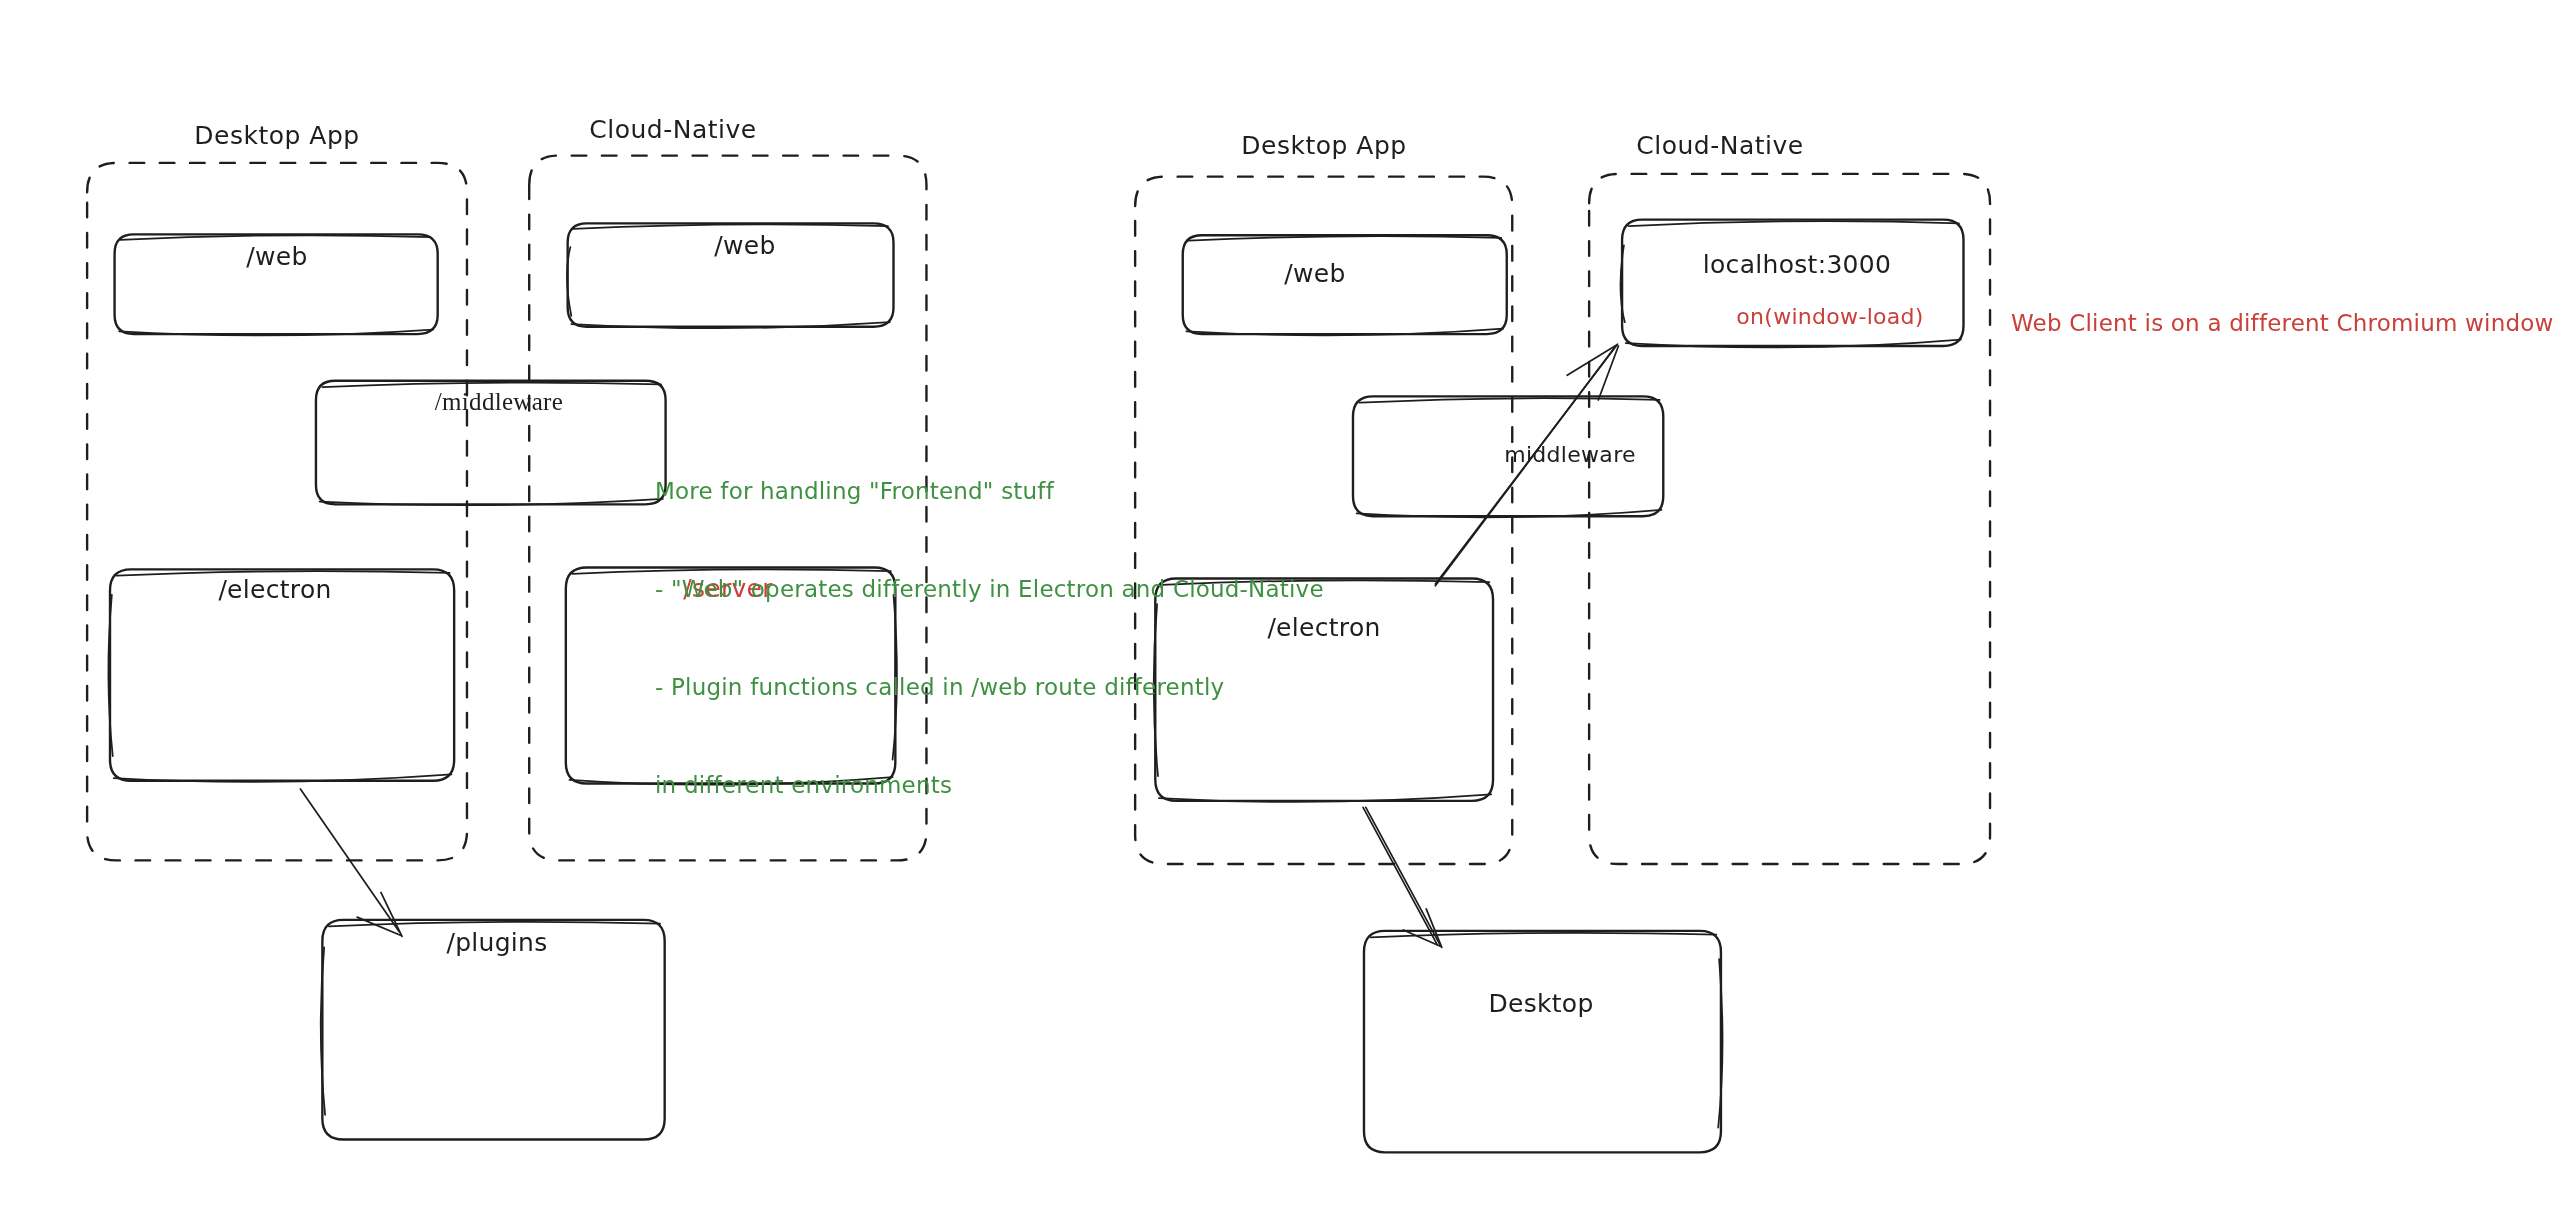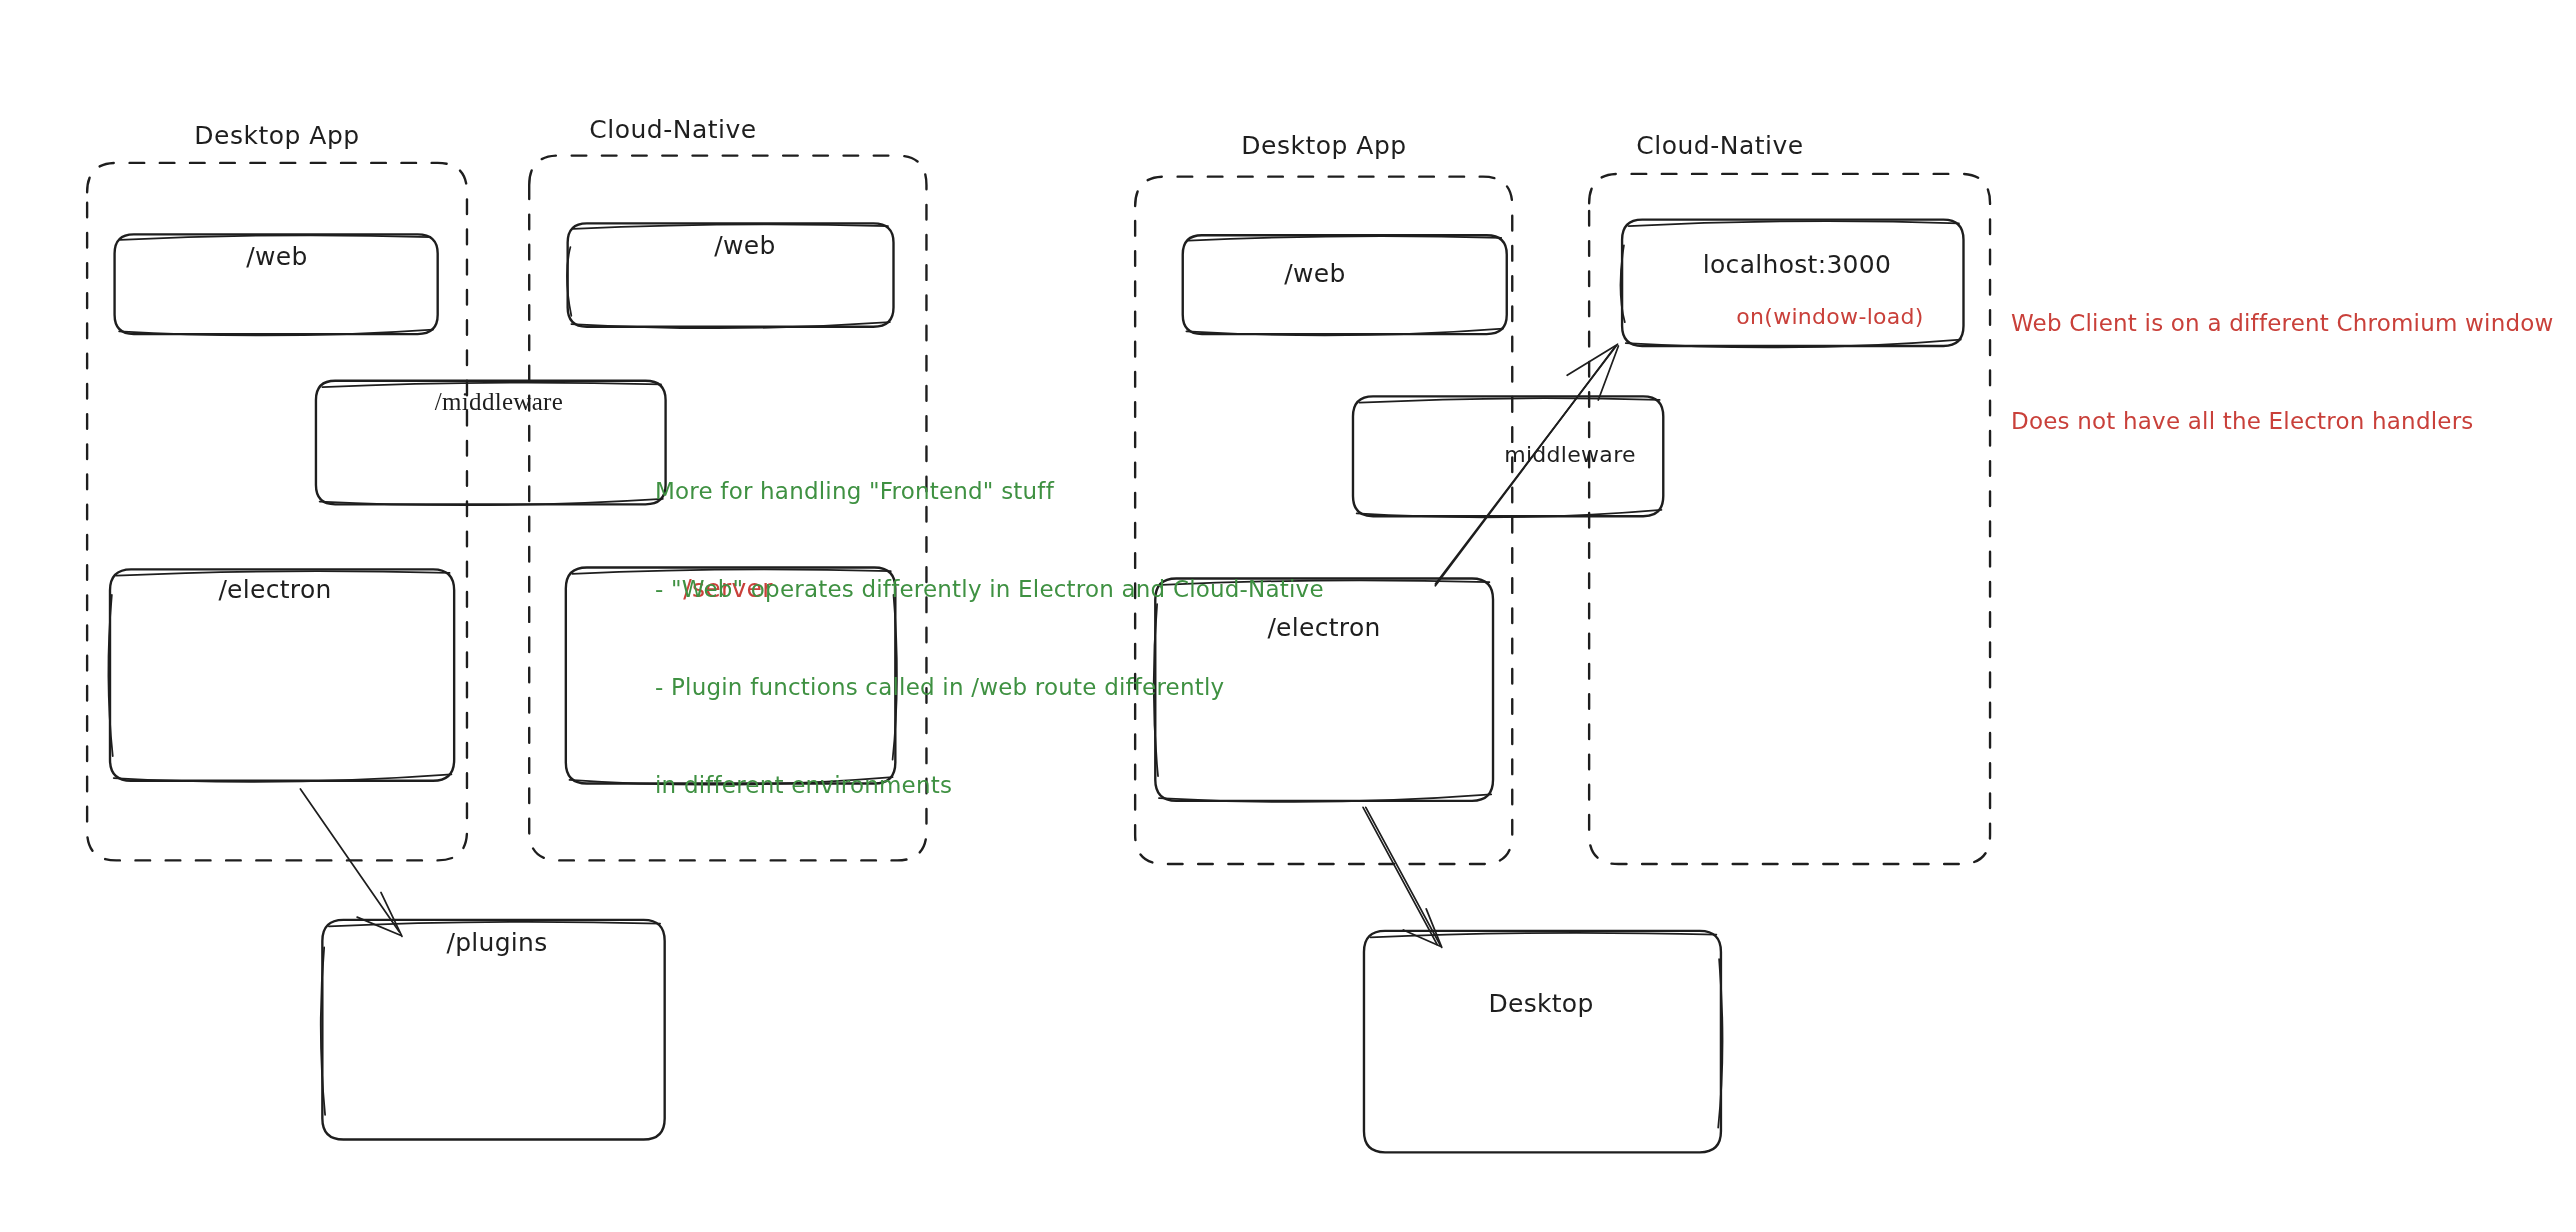--- a/index.html
+++ b/index.html
@@ -177,17 +177,16 @@
 
   <div class="node-label" style="left:1315px;top:259px;">/web</div>
   <div class="node-label" style="left:1797px;top:250px;">localhost:3000</div>
   <div class="node-label red" style="left:1830px;top:304px;font-size:22px;">on(window-load)</div>
   <div class="node-label" style="left:1570px;top:442px;font-size:22px;">middleware</div>
   <div class="node-label" style="left:1324px;top:613px;">/electron</div>
   <div class="node-label" style="left:1541px;top:989px;">Desktop</div>
 
   <div class="note red" style="left:1996px;top:242px;margin-left:15px;">
     <div>Web Client is on a different Chromium window</div>
-    <div>Does not have all the Electron handlers</div>
   </div>
 
 </div>
 
 
 </body></html>

